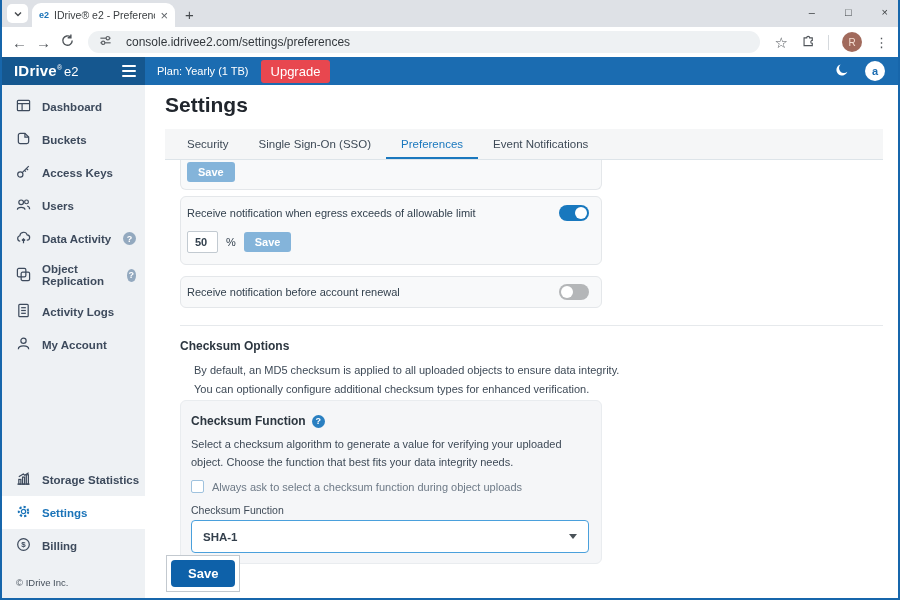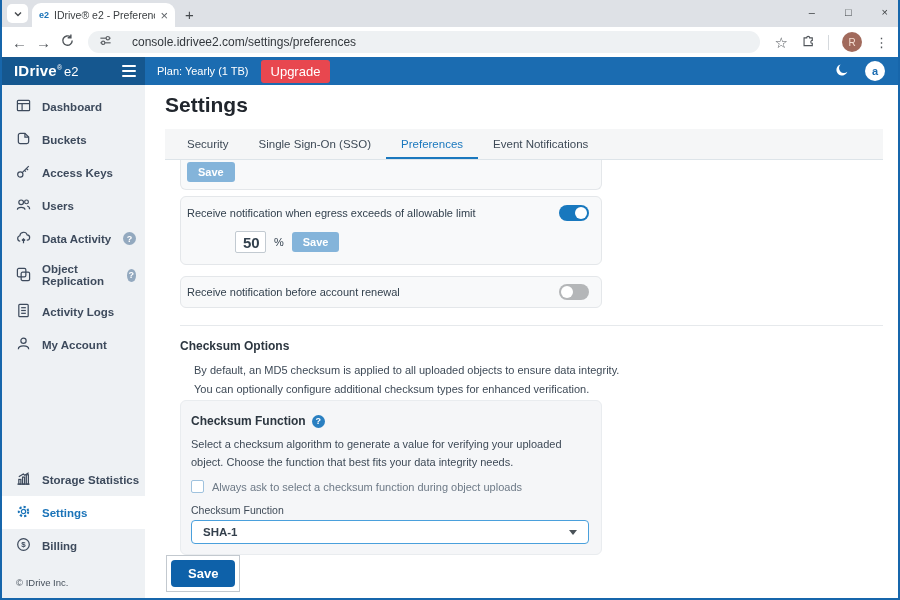--- a/index.html
+++ b/index.html
@@ -16,21 +16,21 @@
   .favicon { color:#1a73b8; font-weight:bold; font-size:9px; flex:none; }
   .tab-title { font-size:10.5px; color:#3c4043; white-space:nowrap; overflow:hidden; flex:1; }
   .tab-close { font-size:13px; color:#5f6368; flex:none; }
   .new-tab-btn { margin:0 0 5px 10px; font-size:15px; color:#45494d; line-height:1; }
   .win-controls { position:absolute; right:10px; top:6px; display:flex; gap:30px; color:#3c4043; font-size:11px; }
 
   
   .toolbar { height:30px; background:#fff; display:flex; align-items:center; padding:0 10px; gap:9px; flex:none; }
   .nav-glyph { font-size:15px; color:#50555a; line-height:1; }
   .url-pill { flex:1; height:22px; background:#eef1f3; border-radius:11px; display:flex; align-items:center;
-              padding:0 11px; gap:20px; margin:0 4px;text-align:right; }
+              padding:0 11px; gap:14px; margin:0 4px;text-align:right; }
   .url-text { font-size:12px; color:#33383d; }
   .toolbar-right { display:flex; align-items:center; gap:13px; margin-left:2px; }
   .tb-divider { width:1px; height:15px; background:#d5d9dd; }
   .profile-avatar { width:20px; height:20px; border-radius:50%; background:#a16a5c; color:#f5ded2;
                     font-size:10px; display:flex; align-items:center; justify-content:center; }
   .more-glyph { font-size:13px; color:#50555a; }
 
   
   .app-header { height:28px; background:#1b6cb1; display:flex; align-items:center; color:#fff; flex:none; }
   .logo-area { width:143px; height:100%; background:#15578f; display:flex; align-items:center; padding:0 9px 0 12px; }
@@ -75,41 +75,41 @@
   .card.egress { margin-top:6px; padding:8px 12px 11px 6px; }
   .card-row { display:flex; align-items:center; }
   .card-label { font-size:11px; color:#33414e; }
   .toggle { width:30px; height:16px; border-radius:8px; margin-left:auto; position:relative; flex:none; }
   .toggle.on { background:#1878be; }
   .toggle.off { background:#b4b6b8; }
   .toggle .knob { width:12px; height:12px; background:#fff; border-radius:50%; position:absolute; top:2px; }
   .toggle.on .knob { right:2px; }
   .toggle.off .knob { left:2px; }
   .egress-row2 { margin-top:10px; display:flex; align-items:center; gap:8px; }
-  .pct-input { width:31px; height:22px; border:1px solid #c2cad1; border-radius:2px; font-size:15px; font-weight:bold;
-               color:#33414e; padding-left:7px; font-family:inherit;margin-left:48px; }
+  .pct-input { width:31px; height:22px; border:1px solid #c2cad1; border-radius:2px; font-size:11px; font-weight:bold;
+               color:#33414e; padding-left:7px; font-family:inherit; }
   .pct-unit { font-size:11px; color:#33414e; }
   .card.renewal { margin-top:11px; padding:7px 12px 7px 6px; }
 
   .divider { position:absolute; top:240px; left:35px; right:15px; border-top:1px solid #e6e9ec; }
   .section-title { position:absolute; top:254px; left:35px; font-size:12px; font-weight:bold; color:#2c3640; }
   .section-desc { position:absolute; top:276px; left:49px; width:434px; font-size:11px; color:#3e4a57; line-height:1.75; }
 
   .checksum-card { position:absolute; top:315px; left:35px; width:422px; background:#f5f6f8; border:1px solid #e9ecef;
                    border-radius:6px; padding:13px 12px 10px 10px; }
   .cc-title-row { display:flex; align-items:center; gap:6px; }
   .cc-title { font-size:12px; font-weight:bold; color:#2c3640; }
   .help-icon { width:13px; height:13px; border-radius:50%; background:#2a7fc1; color:#fff; font-size:9px;
                font-weight:bold; display:flex; align-items:center; justify-content:center; }
   .cc-desc { margin-top:8px; font-size:11px; color:#3e4a57; line-height:1.6; width:398px; }
   .checkbox-row { margin-top:9px; display:flex; align-items:center; gap:8px; }
   .checkbox { width:13px; height:13px; border:1px solid #9fc2de; border-radius:2px; background:#fff; flex:none; }
   .checkbox-label { font-size:11px; color:#6e7a87; }
   .select-label { margin-top:11px; font-size:10.5px; color:#3e4a57; }
-  .select { margin-top:4px; height:24px; border:1px solid #4aa0dc; border-radius:4px; background:#fff; display:flex;
+  .select { margin-top:4px; height:33px; border:1px solid #4aa0dc; border-radius:4px; background:#fff; display:flex;
             align-items:center; justify-content:space-between; padding:0 11px; }
   .select-value { font-size:11.5px; font-weight:bold; color:#333f4c; }
   .caret { width:0; height:0; border-left:4.5px solid transparent; border-right:4.5px solid transparent;
            border-top:5.5px solid #4a5258; }
 
   .save-wrap { position:absolute; top:470px; left:21px; display:inline-block; border:1px solid #c3c9cf;
                background:#fff; padding:4px; }
   .save-btn { background:#0e61a9; color:#fff; border:none; border-radius:4px; font-size:13px; font-weight:bold;
               padding:6px 17px; font-family:inherit; }
 </style>

